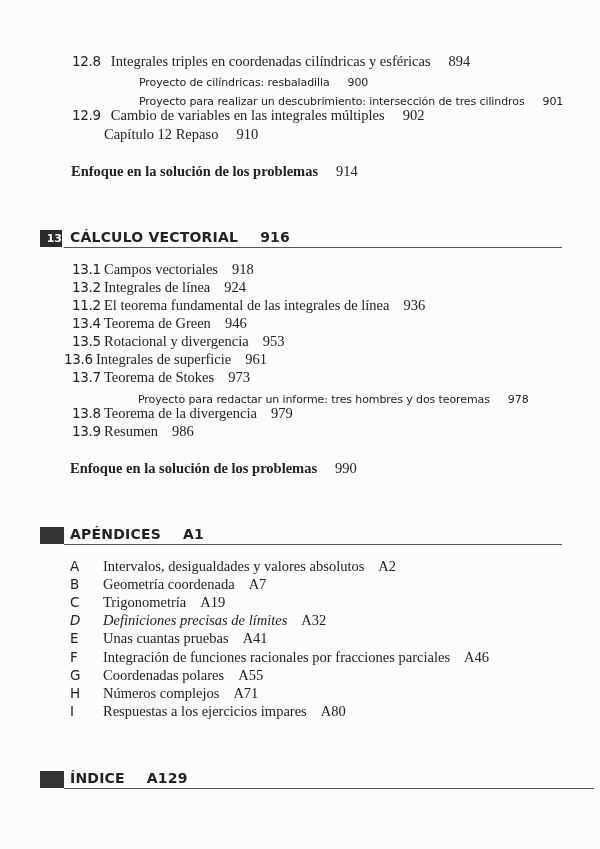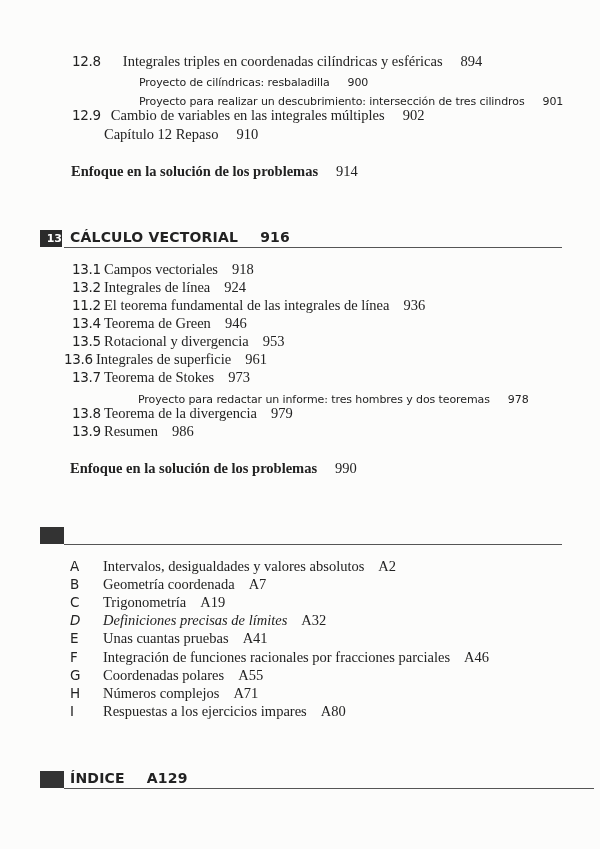--- a/index.html
+++ b/index.html
@@ -28,21 +28,21 @@
     .chapter-title .pg { margin-left: 22px; }
     .rule { position: absolute; left: 24px; right: 0; top: 18px; height: 1px; background: #555; }
     .letter { font-family: "DejaVu Sans", sans-serif; font-size: 13.5px; color:#222; }
     .italic { font-style: italic; }
   </style>
 </head>
 <body>
 
 <div class="abs" style="left:72px; top:52px;">
   <span class="num">12.8</span>
-  <span class="serif" style="margin-left:18px;">Integrales triples en coordenadas cilíndricas y esféricas</span>
+  <span class="serif" style="margin-left:6px;">Integrales triples en coordenadas cilíndricas y esféricas</span>
   <span class="serif pg">894</span>
 </div>
 <div class="abs" style="left:139px; top:72px;">
   <span class="proj">Proyecto de cilíndricas: resbaladilla</span>
   <span class="proj pg">900</span>
 </div>
 <div class="abs" style="left:139px; top:91px;">
   <span class="proj">Proyecto para realizar un descubrimiento: intersección de tres cilindros</span>
   <span class="proj pg">901</span>
 </div>
@@ -83,20 +83,23 @@
 <div class="abs" style="left:72px; top:404px;"><span class="num" style="display:inline-block;width:32px;">13.8</span><span class="serif">Teorema de la divergencia</span><span class="serif pg">979</span></div>
 <div class="abs" style="left:72px; top:422px;"><span class="num" style="display:inline-block;width:32px;">13.9</span><span class="serif">Resumen</span><span class="serif pg">986</span></div>
 
 <div class="abs" style="left:70px; top:459px;">
   <span class="serif bold">Enfoque en la solución de los problemas</span>
   <span class="serif pg">990</span>
 </div>
 
 <div class="chapter-header" style="top:526px;">
   <div class="chapter-box wide" style="background:#333;"></div>
+  <div class="chapter-title">
+    <span>APÉNDICES</span><span class="pg">A1</span>
+  </div>
   <div class="rule"></div>
 </div>
 
 <div class="abs" style="left:70px; top:557px;"><span class="letter" style="display:inline-block;width:33px;">A</span><span class="serif">Intervalos, desigualdades y valores absolutos</span><span class="serif pg">A2</span></div>
 <div class="abs" style="left:70px; top:575px;"><span class="letter" style="display:inline-block;width:33px;">B</span><span class="serif">Geometría coordenada</span><span class="serif pg">A7</span></div>
 <div class="abs" style="left:70px; top:593px;"><span class="letter" style="display:inline-block;width:33px;">C</span><span class="serif">Trigonometría</span><span class="serif pg">A19</span></div>
 <div class="abs" style="left:70px; top:611px;"><span class="letter italic" style="display:inline-block;width:33px;">D</span><span class="serif italic">Definiciones precisas de límites</span><span class="serif pg">A32</span></div>
 <div class="abs" style="left:70px; top:629px;"><span class="letter" style="display:inline-block;width:33px;">E</span><span class="serif">Unas cuantas pruebas</span><span class="serif pg">A41</span></div>
 <div class="abs" style="left:70px; top:648px;"><span class="letter" style="display:inline-block;width:33px;">F</span><span class="serif">Integración de funciones racionales por fracciones parciales</span><span class="serif pg">A46</span></div>
 <div class="abs" style="left:70px; top:666px;"><span class="letter" style="display:inline-block;width:33px;">G</span><span class="serif">Coordenadas polares</span><span class="serif pg">A55</span></div>

